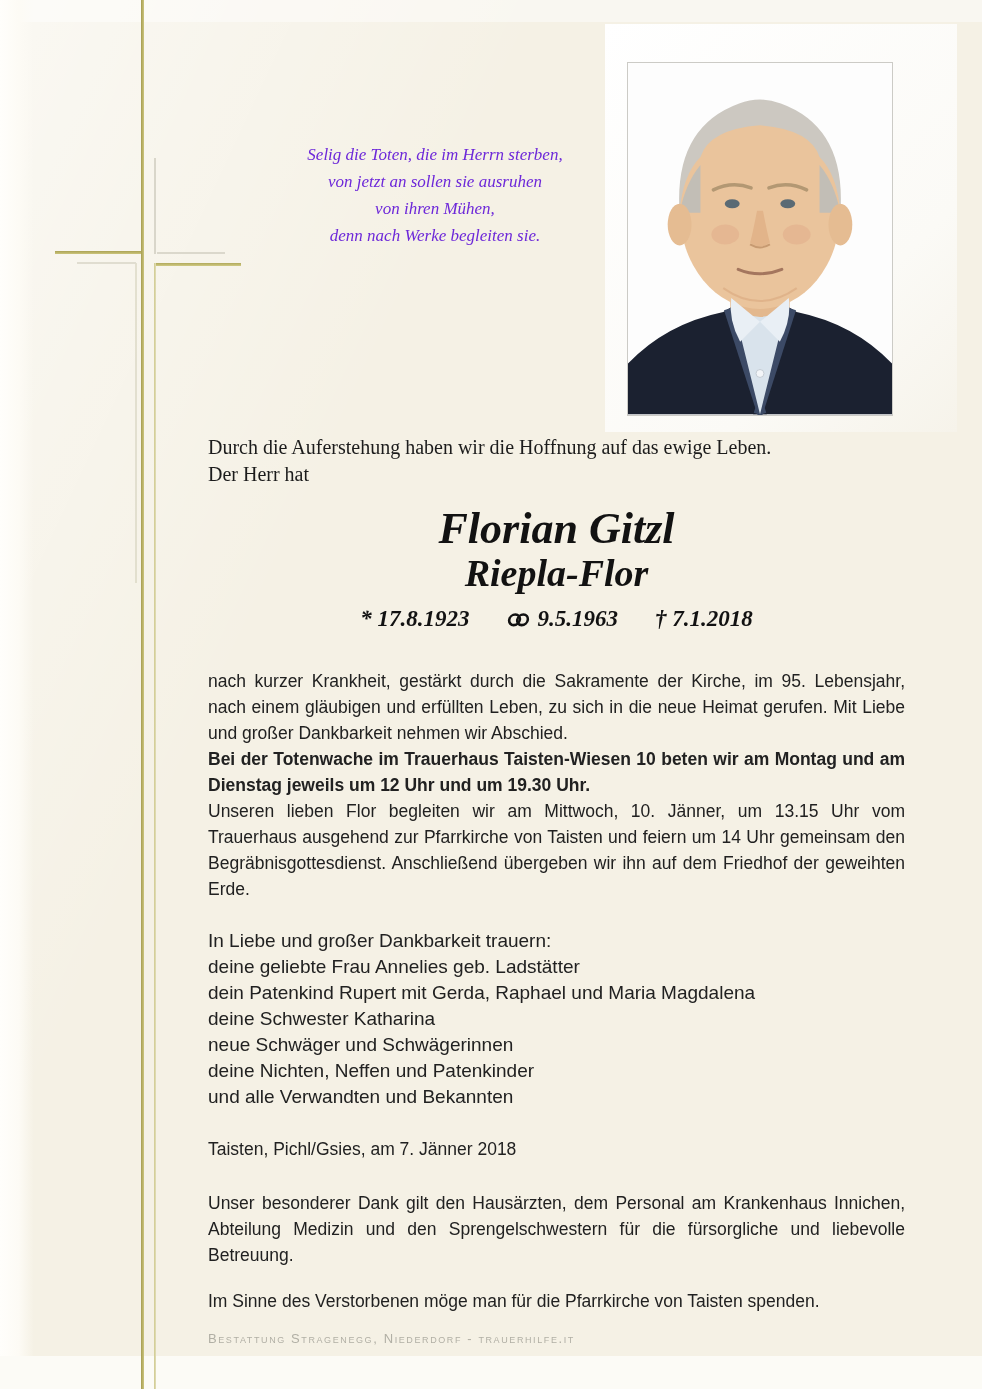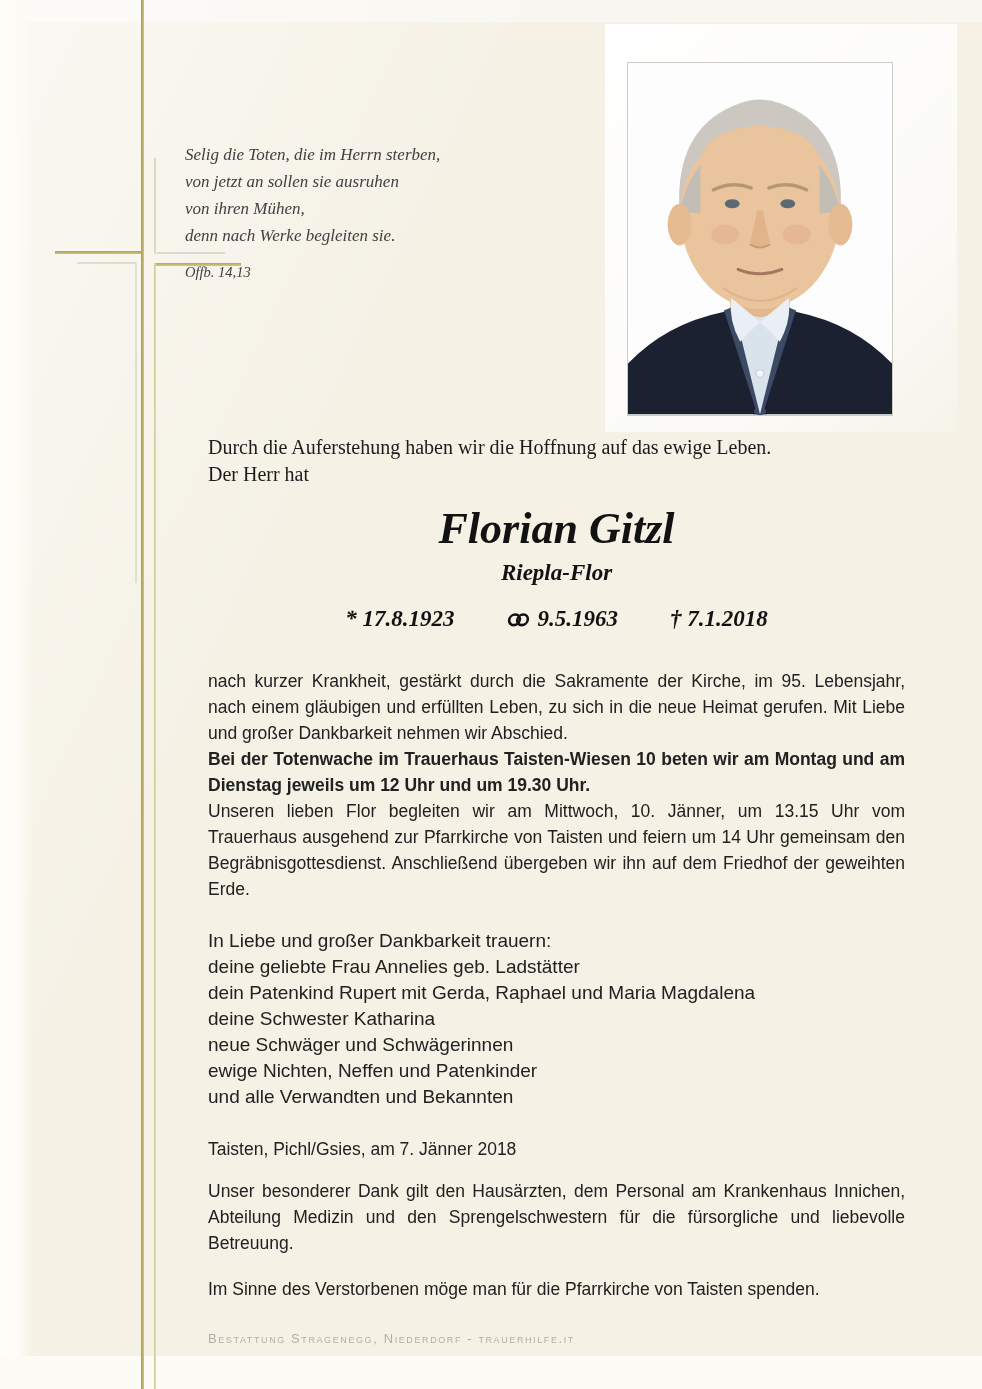--- a/index.html
+++ b/index.html
@@ -33,46 +33,46 @@
     background:linear-gradient(to bottom,#b1a95c,#d0ca84);}
 
   
   .photo-matte{position:absolute;left:605px;top:24px;width:352px;height:408px;
     background:linear-gradient(135deg,#ffffff 0%,#fbfaf6 70%,#f6f3ea 100%);}
   .photo-frame{position:absolute;left:627px;top:62px;width:266px;height:354px;
     background:#fdfdfd;border:1px solid #cccbc6;box-sizing:border-box;}
   .photo-frame svg{display:block;width:100%;height:100%;}
 
   
-  .quote-block{position:absolute;left:185px;top:141px;width:500px;text-align:left;
-    font-family:"Liberation Serif",serif;font-style:italic;color:#404040;}
+  .quote-block{position:absolute;left:185px;top:141px;width:500px;text-align:center;
+    font-family:"Liberation Serif",serif;font-style:italic;color:#6d28d9;}
   .quote-line{font-size:17px;line-height:27px;}
   .quote-ref{margin-top:15px;font-size:14.5px;}
 
   
   .content{position:absolute;left:208px;top:434px;width:697px;}
   .intro{font-family:"Liberation Serif",serif;font-size:20px;line-height:27px;color:#1c1c1c;}
   .name{margin-top:16px;text-align:center;font-family:"Liberation Serif",serif;
     font-weight:bold;font-style:italic;font-size:44px;line-height:50px;color:#121212;}
   .house-name{text-align:center;font-family:"Liberation Serif",serif;
-    font-weight:bold;font-style:italic;font-size:23px;line-height:38px;color:#121212;}
-  .dates{margin-top:12px;display:flex;justify-content:center;align-items:baseline;gap:52px;
+    font-weight:bold;font-style:italic;font-size:38px;line-height:38px;color:#121212;}
+  .dates{margin-top:12px;display:flex;justify-content:center;align-items:baseline;gap:37px;
     font-family:"Liberation Serif",serif;font-weight:bold;font-style:italic;font-size:23px;line-height:30px;color:#121212;}
   .date-item{white-space:nowrap;display:inline-flex;align-items:baseline;gap:7px;}
   .rings-icon{position:relative;top:1px;transform:skewX(-8deg);}
 
   .body-p{font-size:17.5px;line-height:26px;text-align:justify;color:#212121;}
   .p1{margin-top:34px;}
   .p2{font-weight:bold;}
   .p3{}
 
   .mourners{margin-top:26px;font-size:19px;line-height:26px;color:#212121;}
   .mourners div{white-space:nowrap;}
   .place-date{margin-top:26px;font-size:17.5px;line-height:26px;color:#212121;}
-  .thanks{margin-top:16px;}
+  .thanks{margin-top:28px;}
   .donation{margin-top:20px;text-align:left;}
 
   .footer-line{position:absolute;left:208px;top:1331px;width:697px;text-align:left;
     font-size:13px;letter-spacing:1.6px;font-variant:small-caps;color:#b1afa5;}
 </style>
 </head>
 <body>
 
 <div class="page">
 
@@ -134,21 +134,20 @@
 
       <circle cx="133" cy="312" r="4" fill="#f3f5f8" stroke="#c4ccd4"></circle>
     </svg>
   </div>
 
   <div class="quote-block">
     <div class="quote-line">Selig die Toten, die im Herrn sterben,</div>
     <div class="quote-line">von jetzt an sollen sie ausruhen</div>
     <div class="quote-line">von ihren Mühen,</div>
     <div class="quote-line">denn nach Werke begleiten sie.</div>
-    <div class="quote-ref">Offb. 14,13</div>
   </div>
 
   <div class="content">
 
     <div class="intro">
       <div>Durch die Auferstehung haben wir die Hoffnung auf das ewige Leben.</div>
       <div>Der Herr hat</div>
     </div>
 
     <div class="name">Florian Gitzl</div>
@@ -171,21 +170,21 @@
     <div class="body-p p1">nach kurzer Krankheit, gestärkt durch die Sakramente der Kirche, im 95. Lebensjahr, nach einem gläubigen und erfüllten Leben, zu sich in die neue Heimat gerufen. Mit Liebe und großer Dankbarkeit nehmen wir Abschied.</div>
     <div class="body-p p2">Bei der Totenwache im Trauerhaus Taisten-Wiesen 10 beten wir am Montag und am Dienstag jeweils um 12 Uhr und um 19.30 Uhr.</div>
     <div class="body-p p3">Unseren lieben Flor begleiten wir am Mittwoch, 10. Jänner, um 13.15 Uhr vom Trauerhaus ausgehend zur Pfarrkirche von Taisten und feiern um 14 Uhr gemeinsam den Begräbnisgottesdienst. Anschließend übergeben wir ihn auf dem Friedhof der geweihten Erde.</div>
 
     <div class="mourners">
       <div>In Liebe und großer Dankbarkeit trauern:</div>
       <div>deine geliebte Frau Annelies geb. Ladstätter</div>
       <div>dein Patenkind Rupert mit Gerda, Raphael und Maria Magdalena</div>
       <div>deine Schwester Katharina</div>
       <div>neue Schwäger und Schwägerinnen</div>
-      <div>ewige Nichten, Neffen und Patenkinder</div>
+      <div>deine Nichten, Neffen und Patenkinder</div>
       <div>und alle Verwandten und Bekannten</div>
     </div>
 
     <div class="place-date">Taisten, Pichl/Gsies, am 7. Jänner 2018</div>
 
     <div class="body-p thanks">Unser besonderer Dank gilt den Hausärzten, dem Personal am Krankenhaus Innichen, Abteilung Medizin und den Sprengelschwestern für die fürsorgliche und liebevolle Betreuung.</div>
     <div class="body-p donation">Im Sinne des Verstorbenen möge man für die Pfarrkirche von Taisten spenden.</div>
   </div>
 
   <div class="footer-line">Bestattung Stragenegg, Niederdorf - trauerhilfe.it</div>

